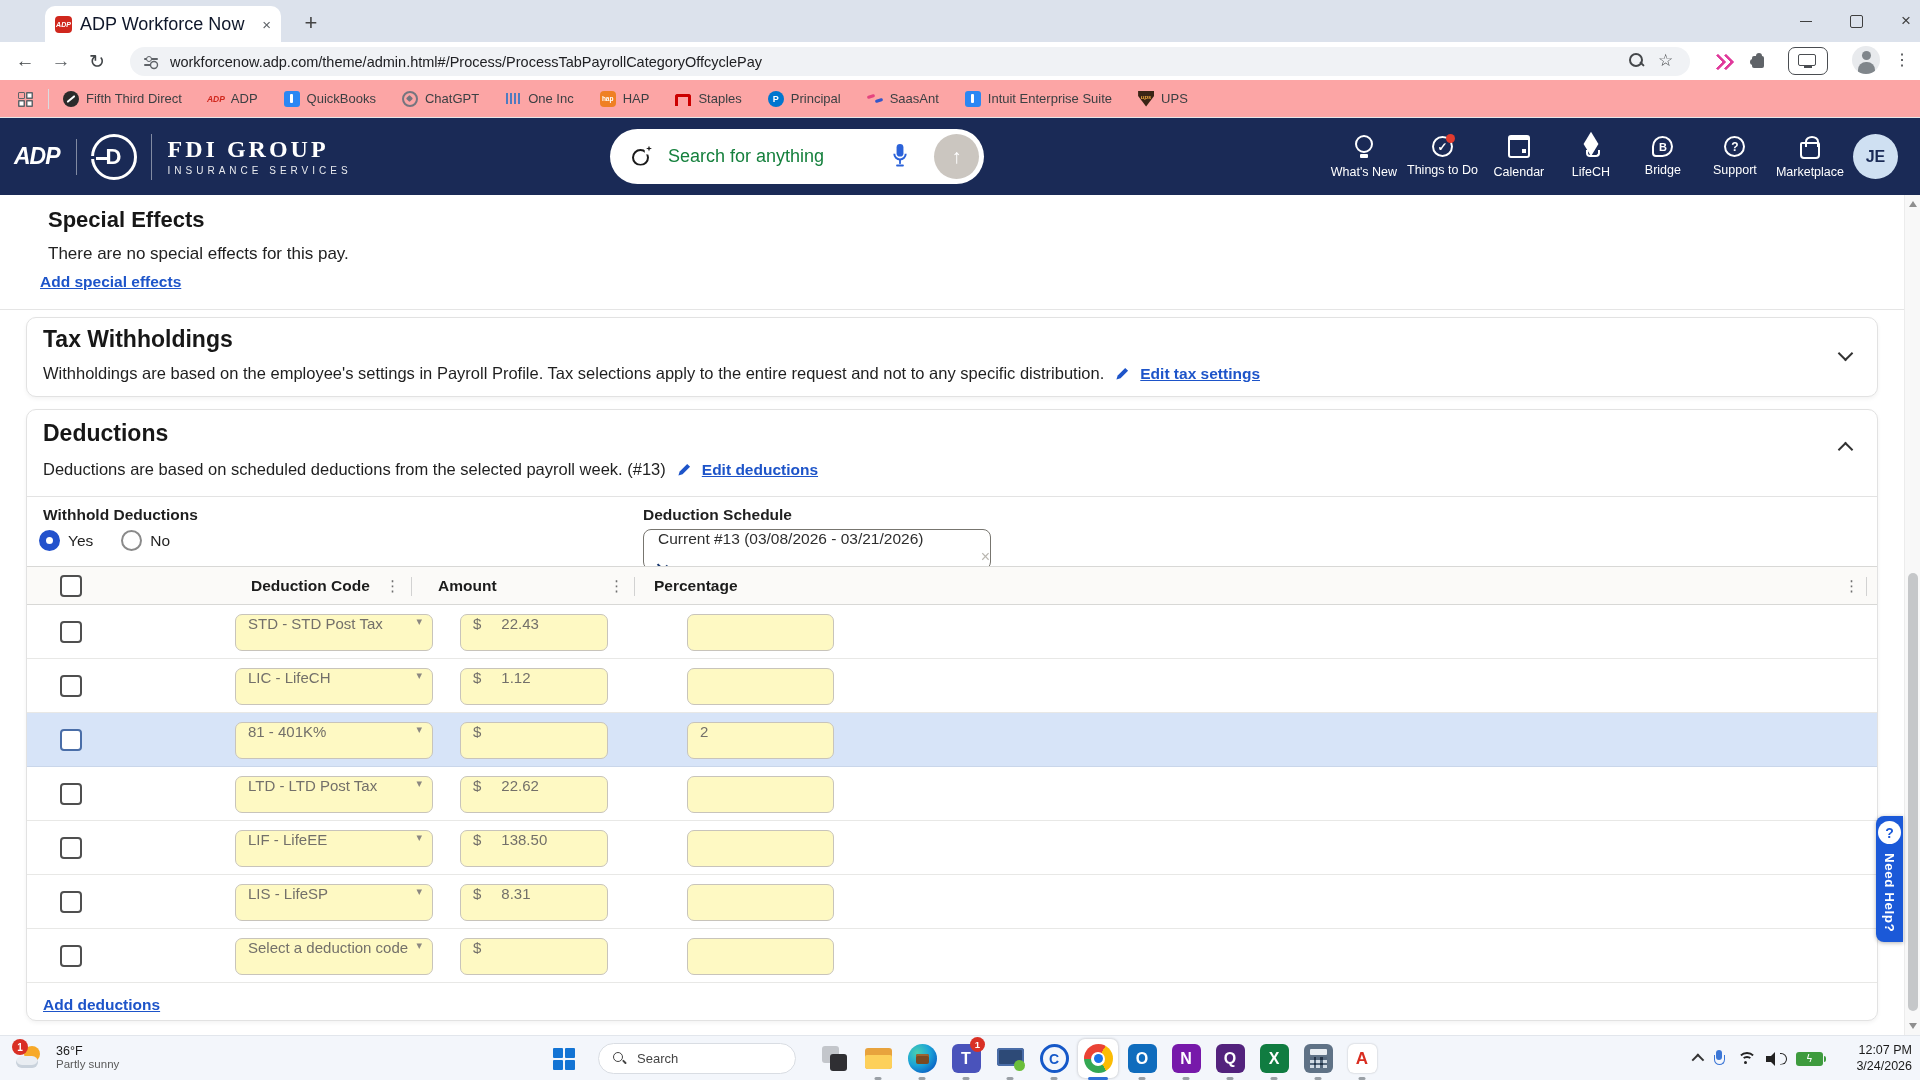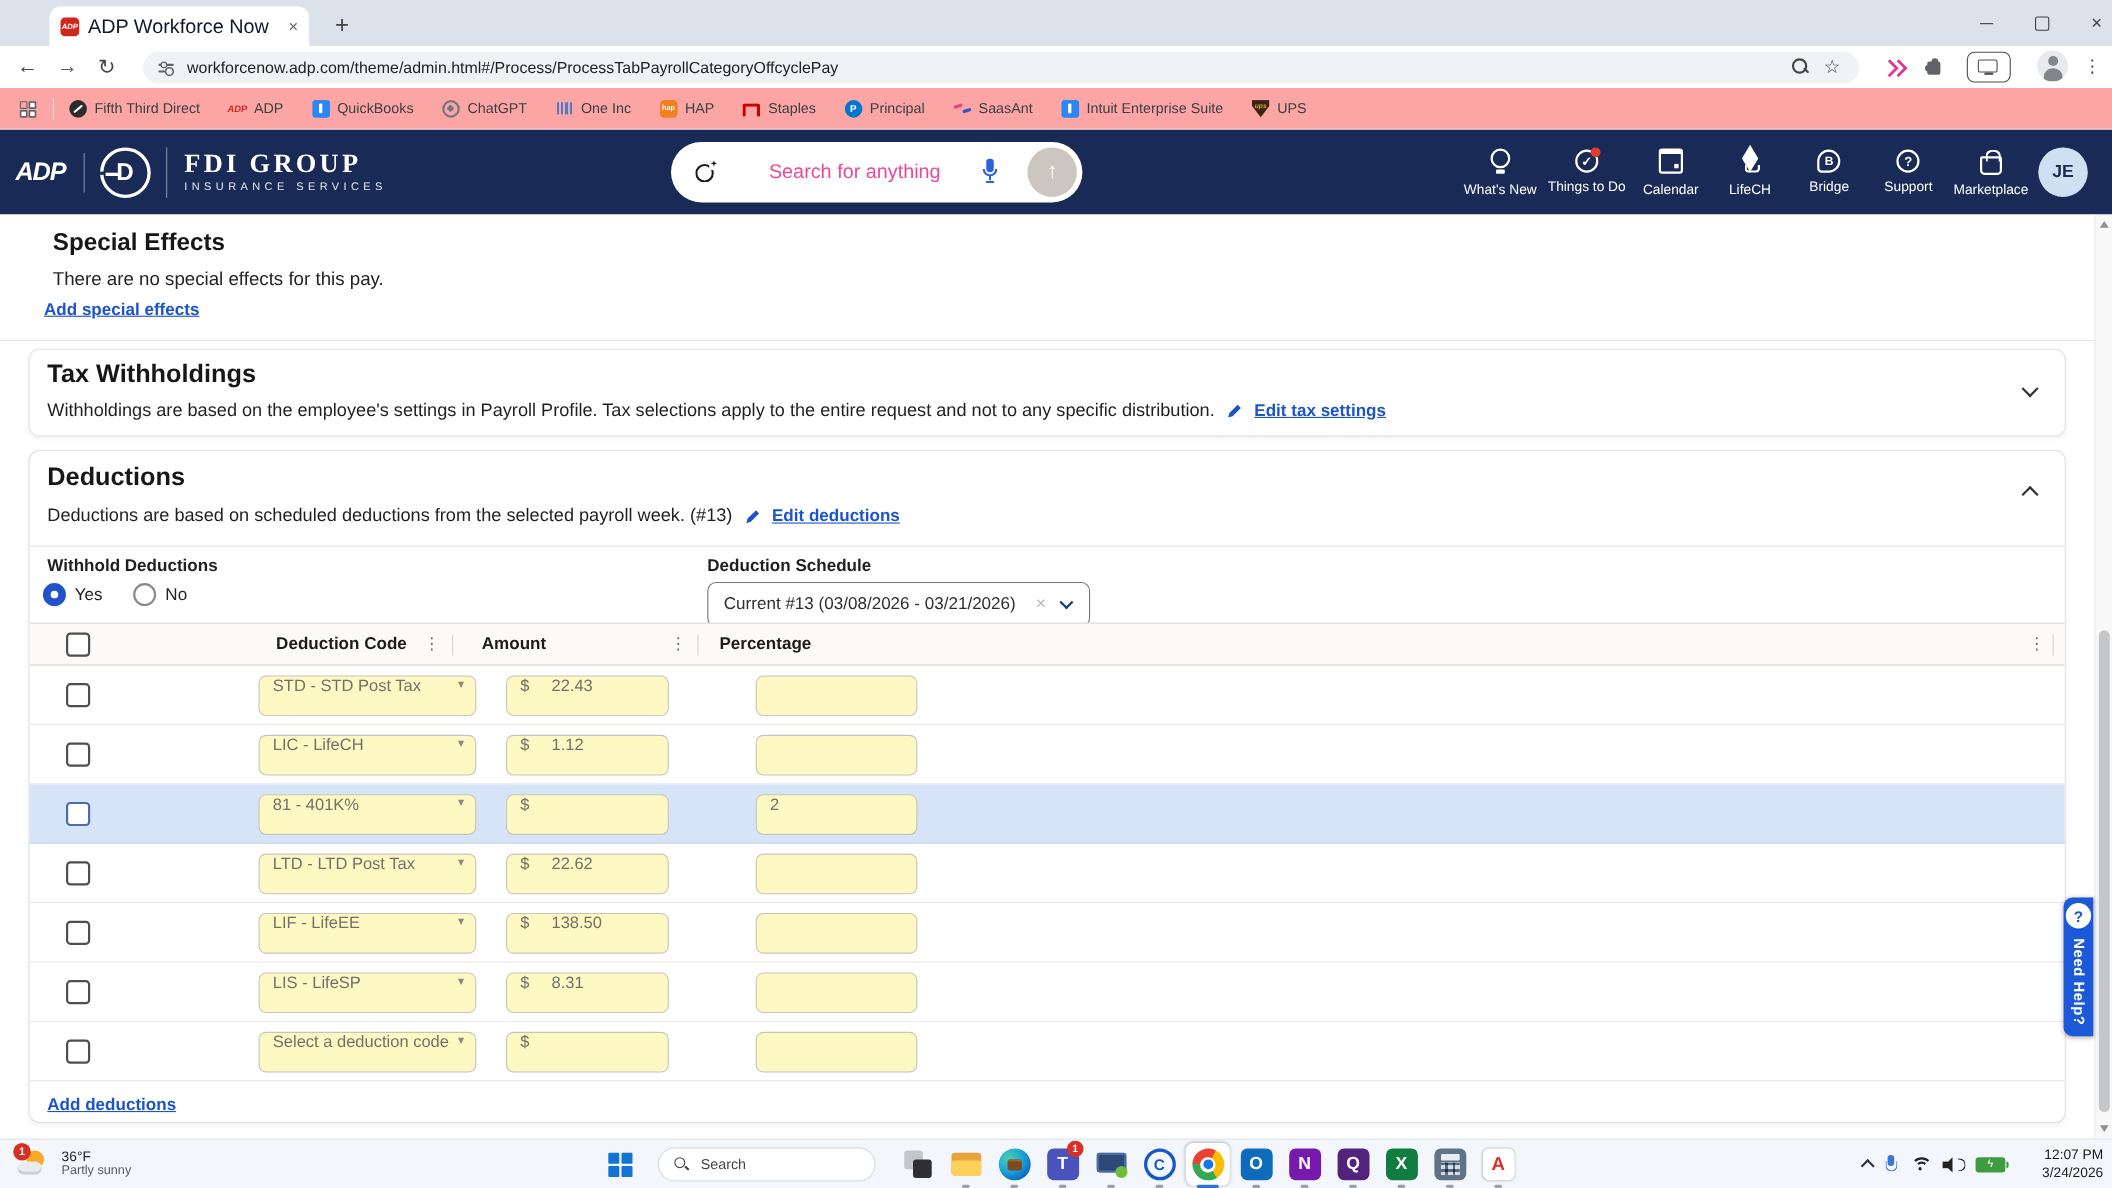--- a/index.html
+++ b/index.html
@@ -78,21 +78,21 @@
   #fdi-ring { width:46px; height:46px; border:3px solid #fff; border-radius:50%; position:relative; display:flex; align-items:center; justify-content:center; color:#fff; font-weight:700; font-size:22px; }
   #fdi-ring::before { content:""; position:absolute; left:-3px; top:19px; width:16px; height:3px; background:#1a2a56; }
   #fdi-ring::after { content:""; position:absolute; left:2px; top:20px; width:12px; height:3px; background:#fff; }
   #brand { margin-left:14px; border-left:1px solid rgba(255,255,255,.45); padding-left:16px; height:46px; display:flex; flex-direction:column; justify-content:center; }
   #brand .nm { color:#fff; font-family:"Liberation Serif", serif; font-size:24px; letter-spacing:3px; font-weight:600; line-height:1; }
   #brand .tg { color:rgba(255,255,255,.9); font-size:10px; letter-spacing:4px; margin-top:4px; }
   #hsearch { position:absolute; left:610px; top:11px; width:374px; height:55px; background:#fff; border-radius:28px; display:flex; align-items:center; }
   #cq { width:22px; height:22px; margin:0 14px 0 22px; position:relative; }
   #cq::before { content:""; position:absolute; left:0; top:3px; width:13px; height:13px; border:2.6px solid #1b1b1b; border-radius:50%; clip-path:polygon(0 0,75% 0,75% 35%,100% 35%,100% 100%,0 100%); }
   #cq::after { content:""; position:absolute; right:2px; top:0; width:6px; height:6px; background:#1b1b1b; clip-path:polygon(50% 0,62% 38%,100% 50%,62% 62%,50% 100%,38% 62%,0 50%,38% 38%); }
-  #hsearch .ph { font-size:18px; color:#ec4899;margin-left:31px; }
+  #hsearch .ph { font-size:18px; color:#15803d; }
   #mic { position:absolute; right:76px; top:15px; }
   #gobtn { position:absolute; right:5px; top:5px; width:45px; height:45px; border-radius:50%; background:#cbc6c0; color:#fff; font-size:20px; display:flex; align-items:center; justify-content:center; }
   #hnav { position:absolute; right:76px; top:0; height:77px; display:flex; align-items:center; gap:10px; }
   .nav-it { display:flex; flex-direction:column; align-items:center; justify-content:center; color:#fff; min-width:62px; height:77px; position:relative; }
   .nav-it .lbl { font-size:12.5px; margin-top:6px; white-space:nowrap; }
   .ng { width:24px; height:24px; position:relative; display:flex; align-items:center; justify-content:center; }
   [data-icon="whats-new"] .ng::before { content:""; width:14px; height:14px; border:2px solid #fff; border-radius:50%; margin-bottom:6px; }
   [data-icon="whats-new"] .ng::after { content:""; position:absolute; bottom:1px; left:8px; width:8px; height:4px; background:#fff; border-radius:1px; }
   [data-icon="things-to-do"] .ng { border:2px solid #fff; border-radius:50%; width:21px; height:21px; font-size:12px; font-weight:700; }
   [data-icon="things-to-do"] .ng::before { content:"✓"; }
@@ -129,21 +129,21 @@
   #ded-title { position:absolute; left:16px; top:10px; font-size:23px; }
   #ded-row { position:absolute; left:16px; top:50px; display:flex; align-items:center; gap:10px; font-size:16.5px; color:#1f1f1f; }
   #ded-chev { position:absolute; right:26px; top:34px; }
   #ded-div { position:absolute; left:0; top:86px; width:100%; border-top:1px solid #e3e3e3; }
   #wh-label { position:absolute; left:16px; top:96px; font-size:15.5px; font-weight:600; color:#1f1f1f; }
   #radios { position:absolute; left:12px; top:120px; display:flex; gap:28px; }
   .ropt { display:flex; align-items:center; gap:8px; font-size:15.5px; color:#1f1f1f; }
   .rdot { width:21px; height:21px; border-radius:50%; border:2px solid #8a8a8a; background:#fff; }
   .ropt.selected .rdot { border:7px solid #2251cc; }
   #sch-label { position:absolute; left:616px; top:96px; font-size:15.5px; font-weight:600; color:#1f1f1f; }
-  #combo { position:absolute; left:616px; top:119px; width:348px; height:41px; border:1.4px solid #77756f; border-radius:8px; display:flex; align-items:center; background:#fff; }
+  #combo { position:absolute; left:616px; top:119px; width:348px; height:41px; border:1.4px solid #77756f; border-radius:8px; display:flex; align-items:flex-start; background:#fff;flex-direction:column; }
   #combo .val { font-size:15.5px; color:#2e2e2e; margin-left:14px; white-space:nowrap; }
   #combo .clr { margin-left:auto; color:#b9b6b0; font-size:16px; }
   #combo .cchev { width:9px; height:9px; border-right:2.4px solid #16366e; border-bottom:2.4px solid #16366e; transform:rotate(45deg); margin:-4px 16px 0 14px; }
   #thead { position:absolute; left:0; top:156px; width:100%; height:39px; background:#fbfaf8; border-top:1px solid #d8d8d6; border-bottom:1px solid #d8d8d6; }
   .cbx { position:absolute; width:22px; height:22px; border:2px solid #4f4f4f; border-radius:4px; background:#fff; }
   #thead .cbx { left:33px; top:8px; }
   .thlbl { position:absolute; top:0; line-height:38px; font-size:15.5px; font-weight:700; color:#1c1c1c; }
   .kb { position:absolute; top:0; line-height:38px; font-size:15px; color:#6f6f6f; letter-spacing:0; }
   .pipe { position:absolute; top:10px; width:1px; height:19px; background:#d2d2d2; }
   #rows { position:absolute; left:0; top:195px; width:100%; }

